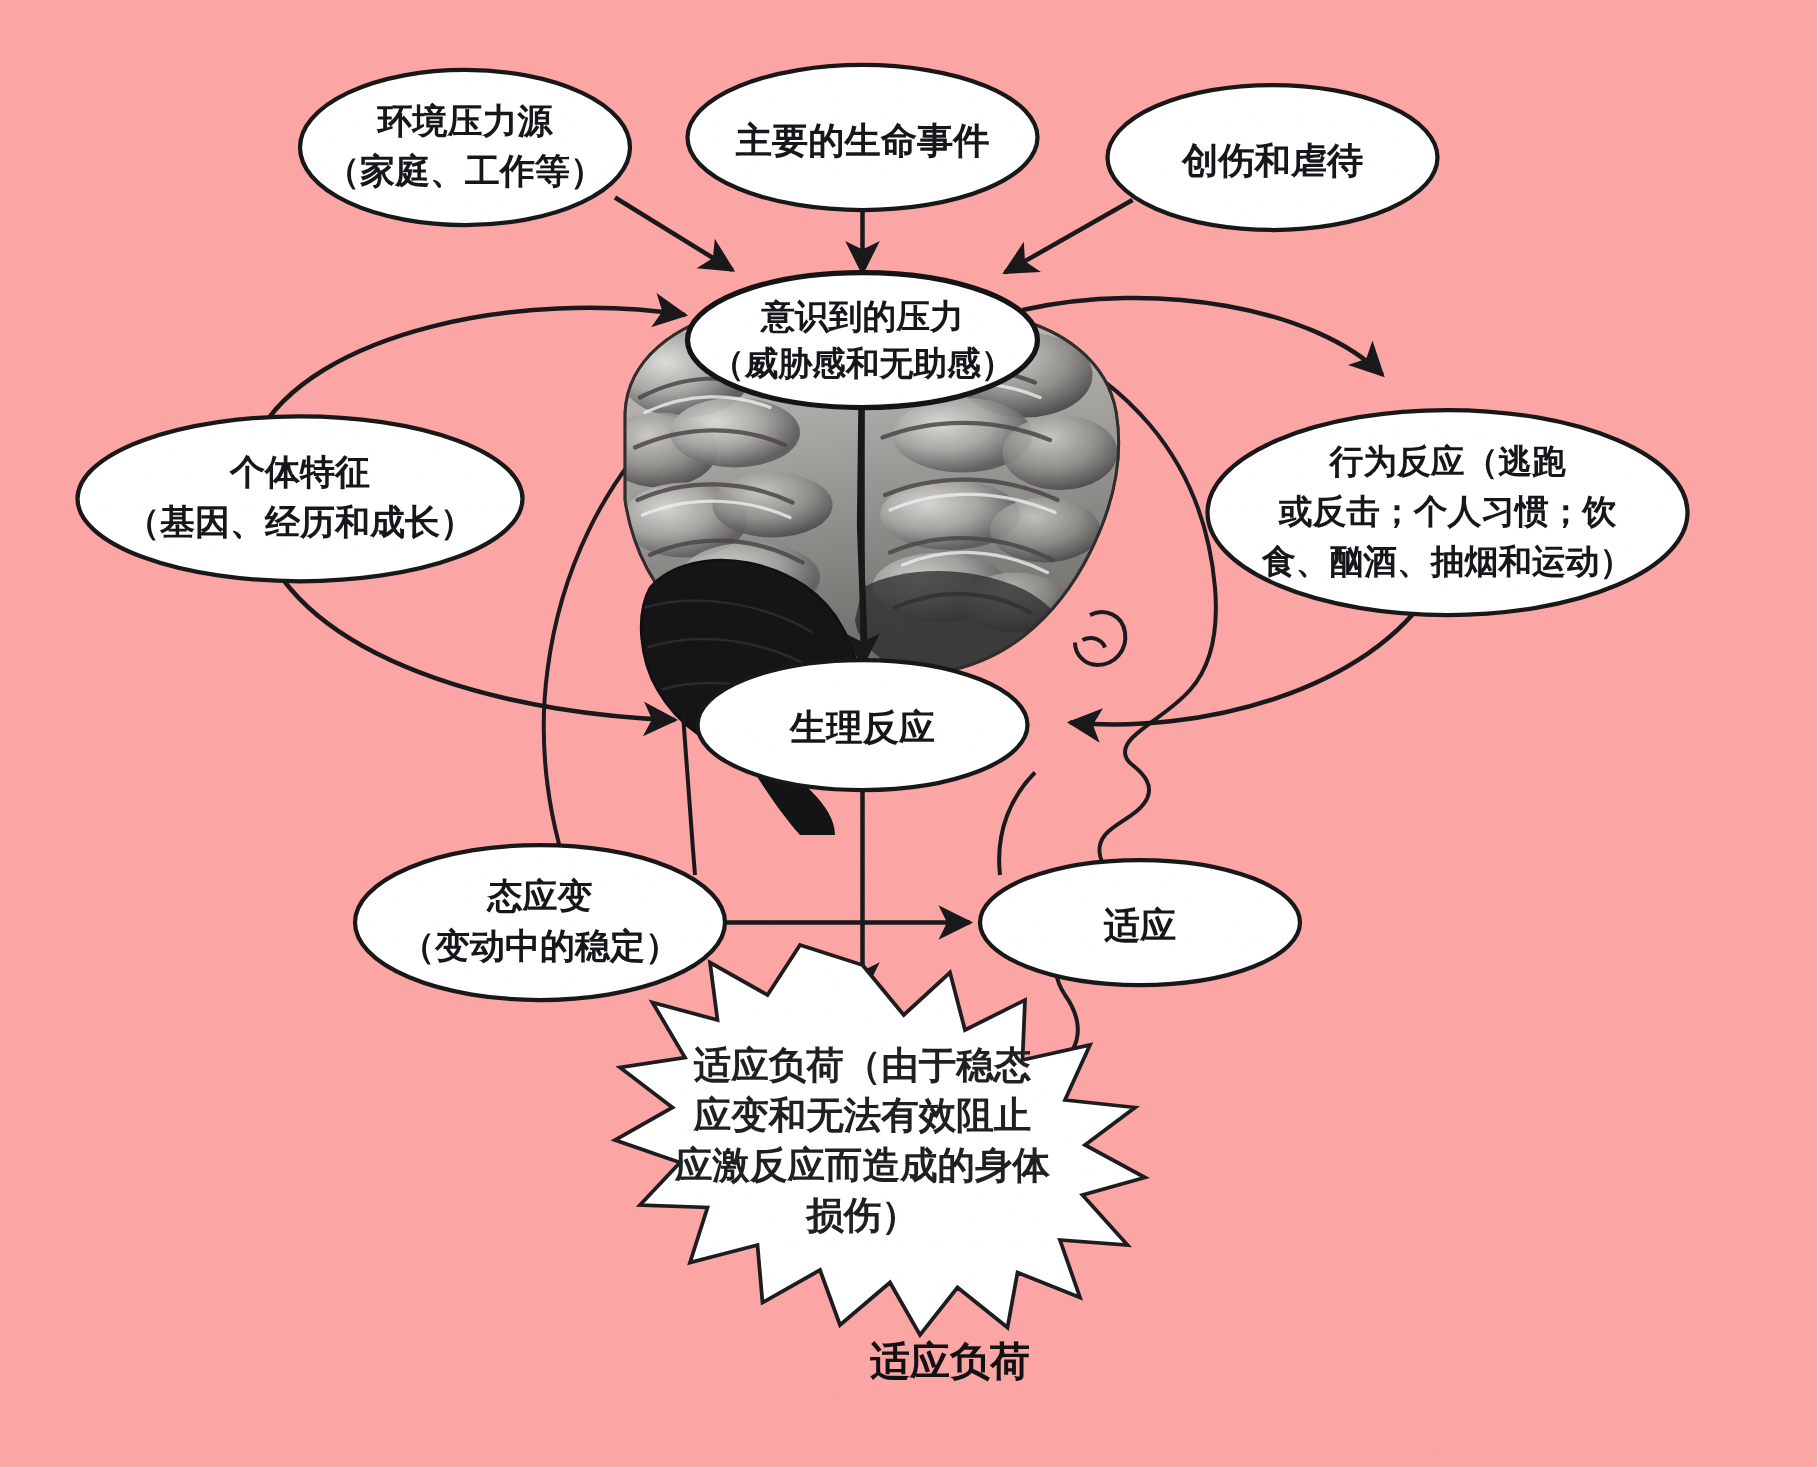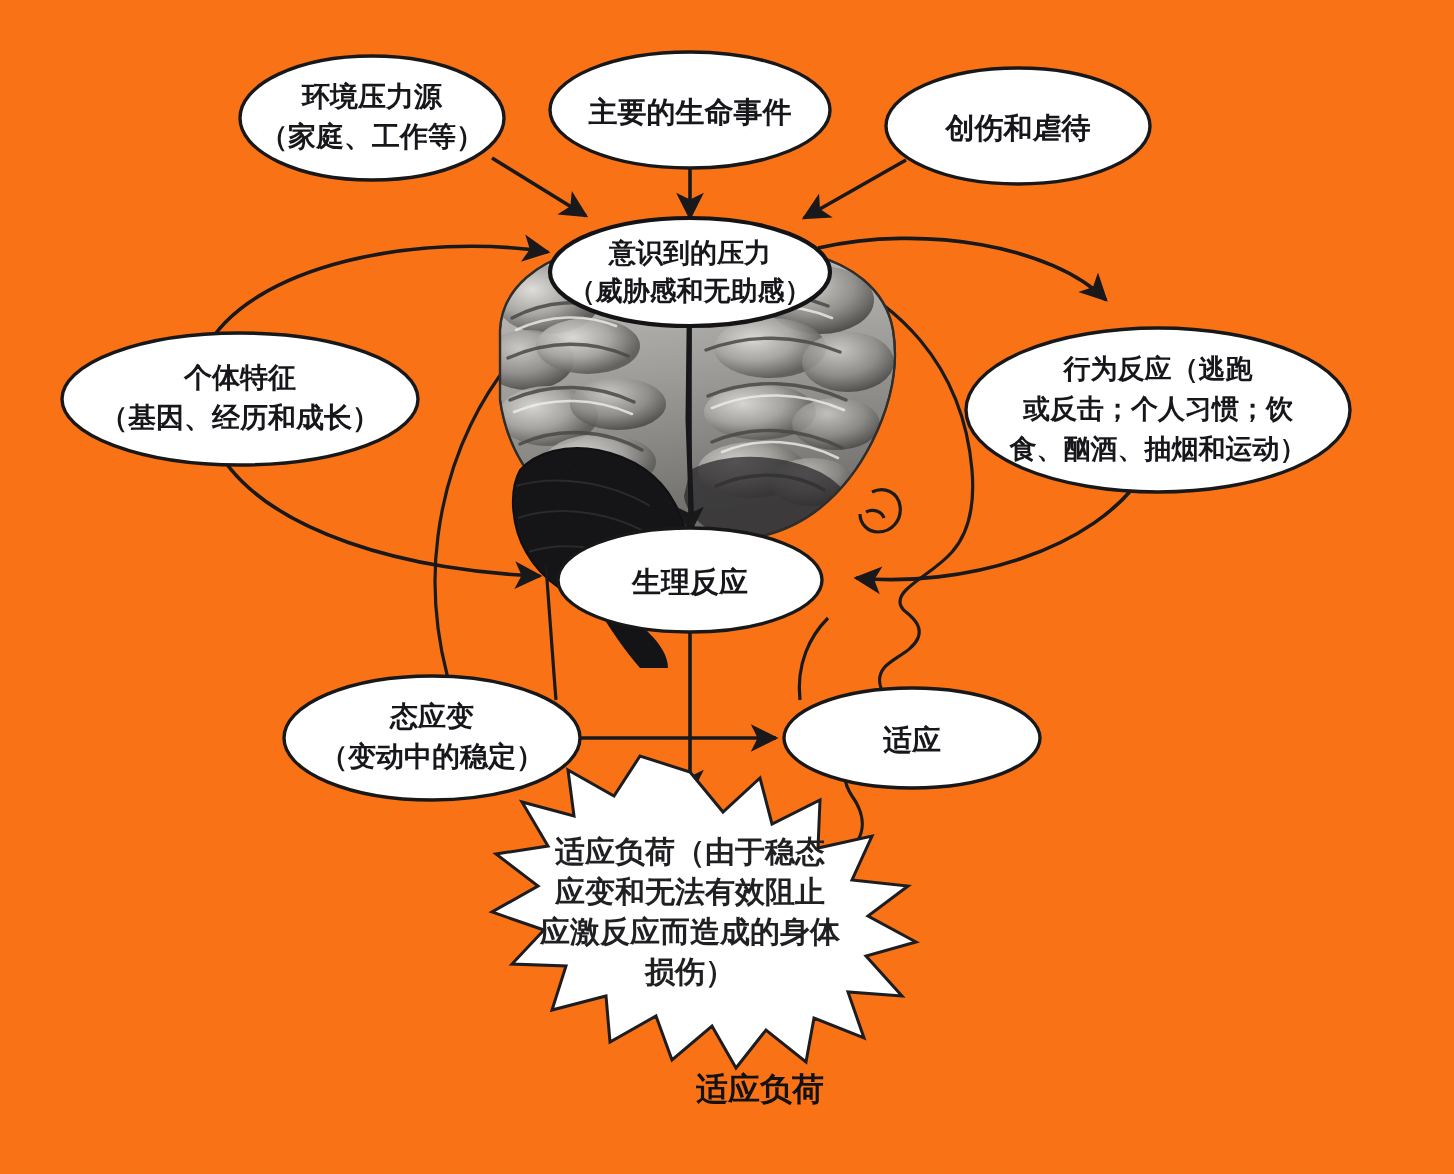--- a/index.html
+++ b/index.html
@@ -1,17 +1,17 @@
 <!DOCTYPE html>
 <html><head>
 <meta charset="utf-8">
 <style>
   html,body{margin:0;padding:0;background:#ffffff;}
   body{font-family:"Liberation Sans","DejaVu Sans",sans-serif;}
-  #page{position:relative;width:1454px;height:1174px;background:#f97316;overflow:hidden;}
+  #page{position:relative;width:1454px;height:1174px;background:#fca5a5;overflow:hidden;}
   #diagram{position:absolute;left:0;top:0;width:1454px;height:1174px;}
   .node-text{font-family:"DejaVu Sans","Liberation Sans",sans-serif;font-weight:bold;fill:#17161a;}
   .burst-text{font-family:"DejaVu Sans","Liberation Sans",sans-serif;font-weight:bold;fill:#201f22;}
   .caption-text{font-family:"DejaVu Sans","Liberation Sans",sans-serif;font-weight:bold;fill:#121114;}
   .ell{fill:#ffffff;stroke:#191818;stroke-width:3.4;}
   .ell-center{fill:#ffffff;stroke:#141315;stroke-width:4.2;}
   .edge{fill:none;stroke:#19181a;stroke-width:3.6;stroke-linecap:butt;}
   .edge-thin{fill:none;stroke:#19181a;stroke-width:3.2;}
   .head{fill:none;stroke:#1b1a1c;stroke-width:3.2;}
   .burst{fill:#ffffff;stroke:#1d1c1f;stroke-width:3.0;}

